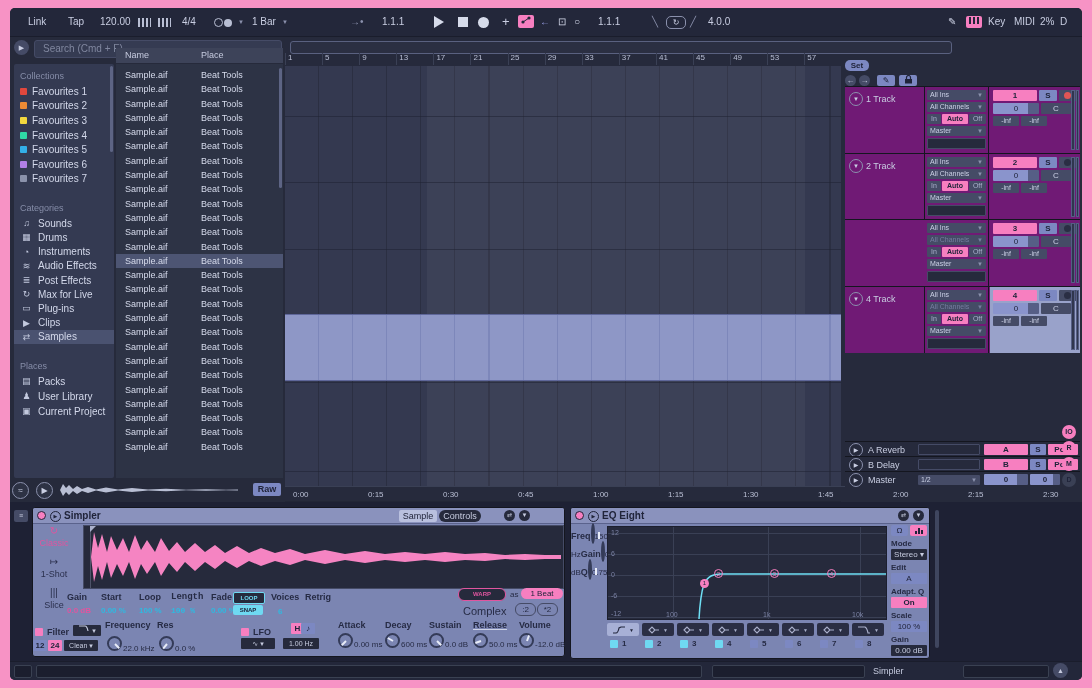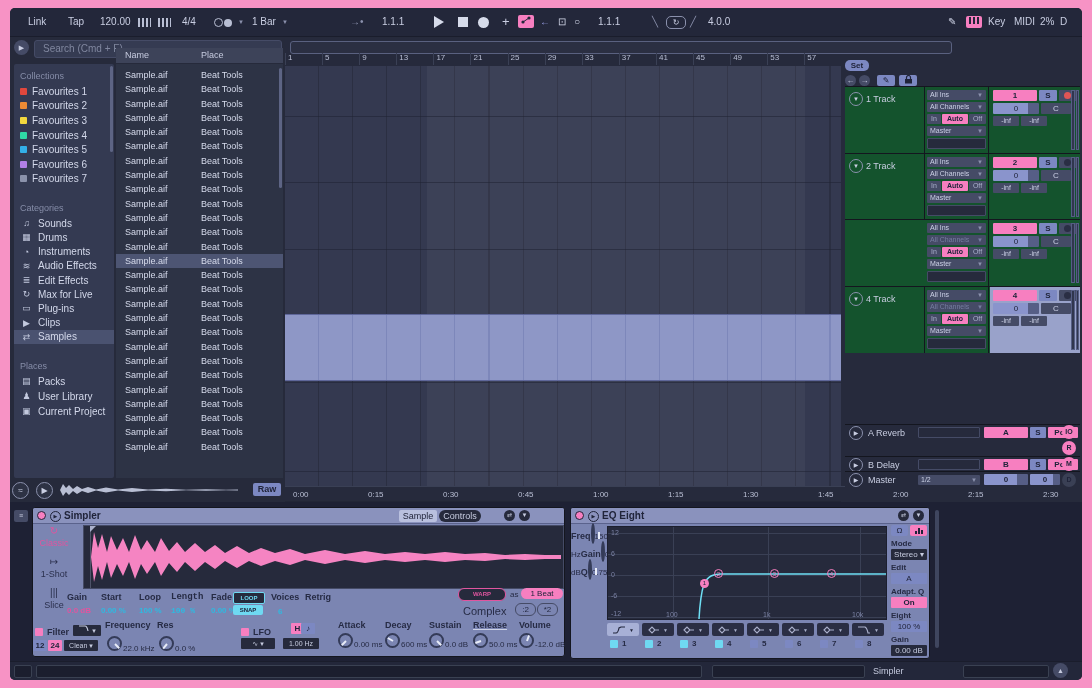--- a/index.html
+++ b/index.html
@@ -52,21 +52,21 @@
   .grid{position:absolute;left:0;top:28px;width:556px;height:420px;background:repeating-linear-gradient(90deg,#343950 0 33px,#2b2f42 33px 34.1px);}
   .grid .lightband{position:absolute;left:142px;width:378px;top:0;bottom:0;background:rgba(255,255,255,0.045);}
   .lanesep{position:absolute;left:0;right:0;height:1px;background:#20243490;}
   .clip{position:absolute;left:0;top:248px;width:556px;height:65px;background:repeating-linear-gradient(90deg,#8e97c6 0 33px,#7d87ba 33px 34.1px);border-top:1px solid #5f679a;border-bottom:1px solid #5f679a;}
   .truler{position:absolute;left:0;top:448px;right:0;height:14px;border-top:1px solid #3a4055;display:flex;padding-left:8px;}
   .ttick{width:75px;flex:none;font-size:8px;color:#b9bfd4;padding-top:3px;}
   
   .set-pill{position:absolute;left:560px;top:22px;width:24px;height:11px;background:#7c88c2;border-radius:5px;color:#20243a;font-size:8px;font-weight:bold;text-align:center;line-height:11px;}
   .mini{position:absolute;top:37px;width:11px;height:11px;border-radius:50%;background:#454b66;color:#c9cee2;font-size:8px;line-height:11px;text-align:center;}
   .sqbtn{position:absolute;top:37px;width:18px;height:11px;background:#7c88c2;border-radius:2px;color:#20243a;font-size:8px;text-align:center;line-height:11px;}
-  .trk{position:absolute;left:560px;width:235px;height:66px;border-top:1px solid #14161f;background:#14532d;}
+  .trk{position:absolute;left:560px;width:235px;height:66px;border-top:1px solid #14161f;background:#701a75;}
   .tname{position:absolute;left:0;top:0;width:79px;height:100%;border-right:1px solid #14161f;}
   .fold{position:absolute;left:4px;top:5px;width:12px;height:12px;border:1px solid #8b91ad;border-radius:50%;color:#c9cee2;font-size:6px;text-align:center;line-height:12px;}
   .tn{position:absolute;left:21px;top:7px;font-size:9px;color:#c9cee2;white-space:nowrap;}
   .tio{position:absolute;left:80px;top:0;width:64px;height:100%;border-right:1px solid #14161f;padding-top:3px;box-sizing:border-box;}
   .iobox{margin:0 2px 2px 2px;height:10px;background:#454b66;border-radius:1px;color:#ccd1e6;font-size:7px;line-height:10px;padding:0 3px;display:flex;justify-content:space-between;white-space:nowrap;overflow:hidden;}
   .iobox.inset{background:#262a3c;border:1px solid #454b66;height:9px;}
   .trk.dimmed .chan span{color:#767da0;}
   .monrow{display:flex;margin:0 2px 2px 2px;gap:1px;}
   .mbtn{height:10px;background:#454b66;border-radius:1px;color:#aab0cc;font-size:7px;line-height:10px;text-align:center;}
   .mbtn.in{width:14px;}.mbtn.off{width:17px;}
@@ -290,21 +290,21 @@
           <div class="sitem" style="height:14.2px">
             <span class="cicon">◔</span>
             <span>Instruments</span>
           </div>
           <div class="sitem" style="height:14.2px">
             <span class="cicon">≋</span>
             <span>Audio Effects</span>
           </div>
           <div class="sitem" style="height:14.2px">
             <span class="cicon">≣</span>
-            <span>Edit Effects</span>
+            <span>Post Effects</span>
           </div>
           <div class="sitem" style="height:14.2px">
             <span class="cicon">↻</span>
             <span>Max for Live</span>
           </div>
           <div class="sitem" style="height:14.2px">
             <span class="cicon">▭</span>
             <span>Plug-ins</span>
           </div>
           <div class="sitem" style="height:14.2px">
@@ -704,21 +704,21 @@
               <i></i>
               <i></i>
             </div>
           </div>
         </div>
 
     </div>
 
     <div>
 
-        <div class="ret" style="top: 386px;">
+        <div class="ret" style="top: 403px;">
           <span class="fold">▶</span>
           <span class="rn">A Reverb</span>
           <span class="rio">
             <span class="iobox inset"></span>
           </span>
           <span class="rbtn" style="width:44px;background:#f77fc0;color:#20243a">A</span>
           <span class="rbtn" style="width:16px;background:#7c88c2;color:#20243a">S</span>
           <span class="rbtn" style="width:30px;background:#f77fc0;color:#20243a">Post</span>
         </div>
 
@@ -1042,21 +1042,21 @@
               <i style="height:6px"></i>
               <i style="height:4px"></i>
             </span>
         </div>
         <div class="rclabel">Mode</div>
         <div class="rcbox dark"><span>Stereo</span> ▾</div>
         <div class="rclabel">Edit</div>
         <div class="rcbox blue">A</div>
         <div class="rclabel">Adapt. Q</div>
         <div class="rcbox pink">On</div>
-        <div class="rclabel">Eight</div>
+        <div class="rclabel">Scale</div>
         <div class="rcbox blue">100 %</div>
         <div class="rclabel">Gain</div>
         <div class="rcbox dark">0.00 dB</div>
       </div>
     </div>
 
     <div class="dev-scroll"></div>
   </div>
 
   <div id="statusbar">

